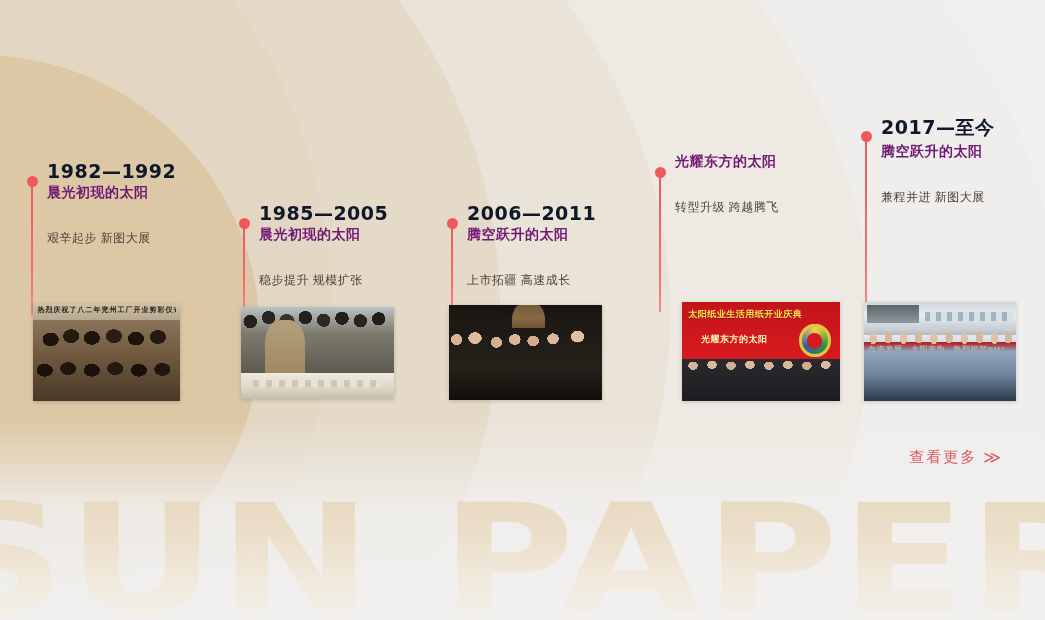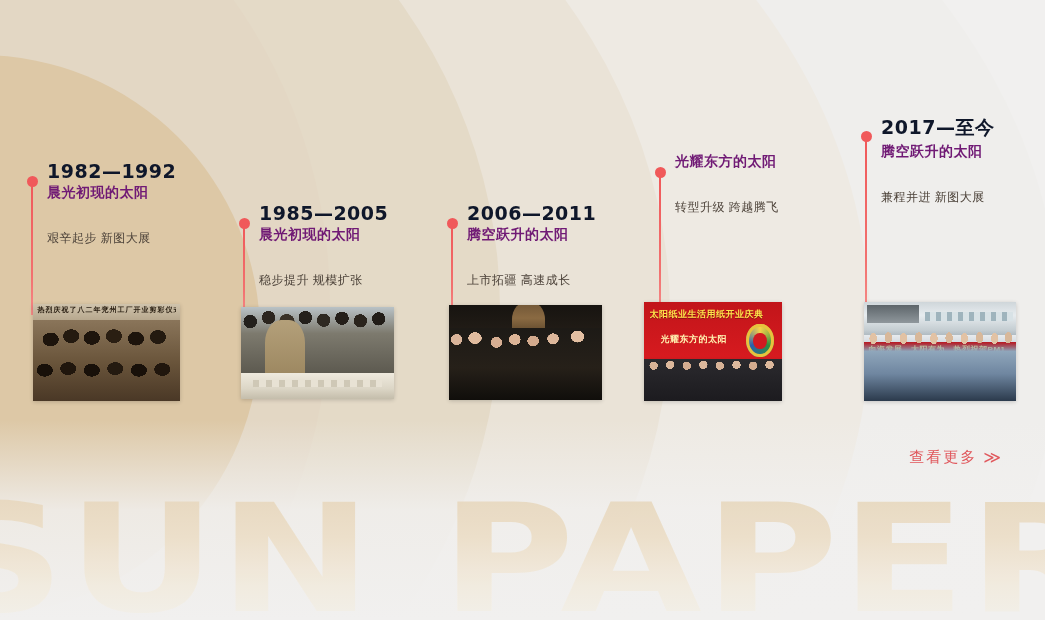--- a/index.html
+++ b/index.html
@@ -320,21 +320,21 @@
   </div>
 
   <div class="photo p3" style="left:449px; top:305px; width:153px; height:95px;">
     <div class="inner">
       <div class="bell"></div>
       <div class="bellband"></div>
       <div class="suits"></div>
     </div>
   </div>
 
-  <div class="photo p4" style="left:644px; top:302px; width:138px; height:99px;">
+  <div class="photo p4" style="left:682px; top:302px; width:158px; height:99px;">
     <div class="inner">
       <div class="bannerline1">太阳纸业生活用纸开业庆典</div>
       <div class="bannerline2">光耀东方的太阳</div>
       <div class="emblem"></div>
       <div class="people"></div>
     </div>
   </div>
 
   <div class="photo p5" style="left:864px; top:302px; width:152px; height:99px;">
     <div class="inner">

